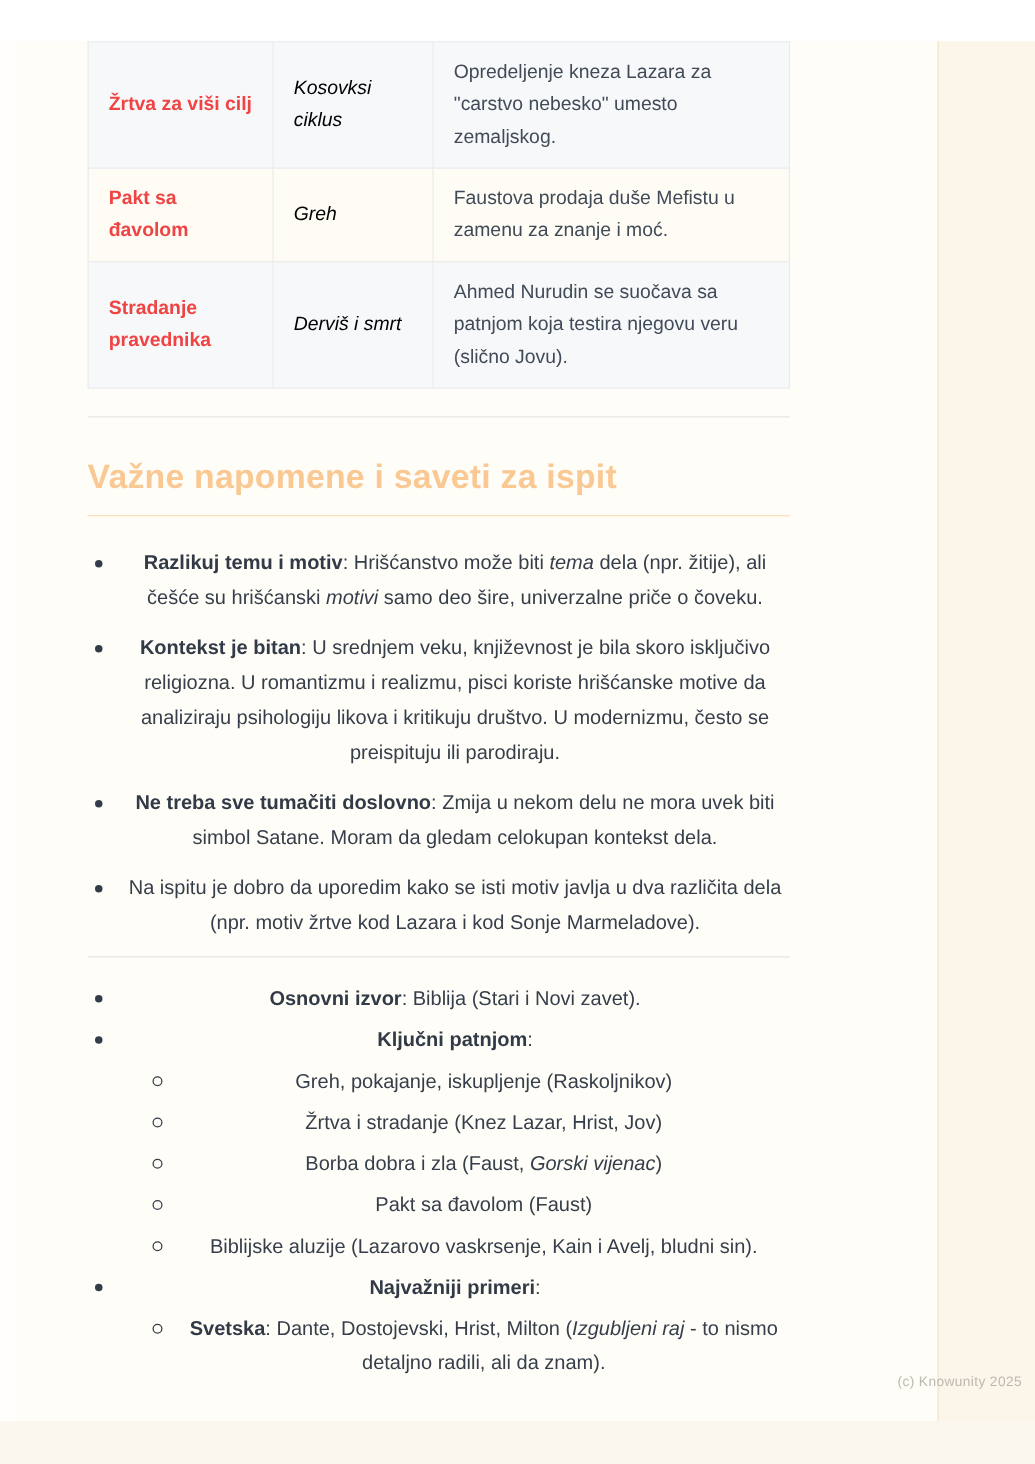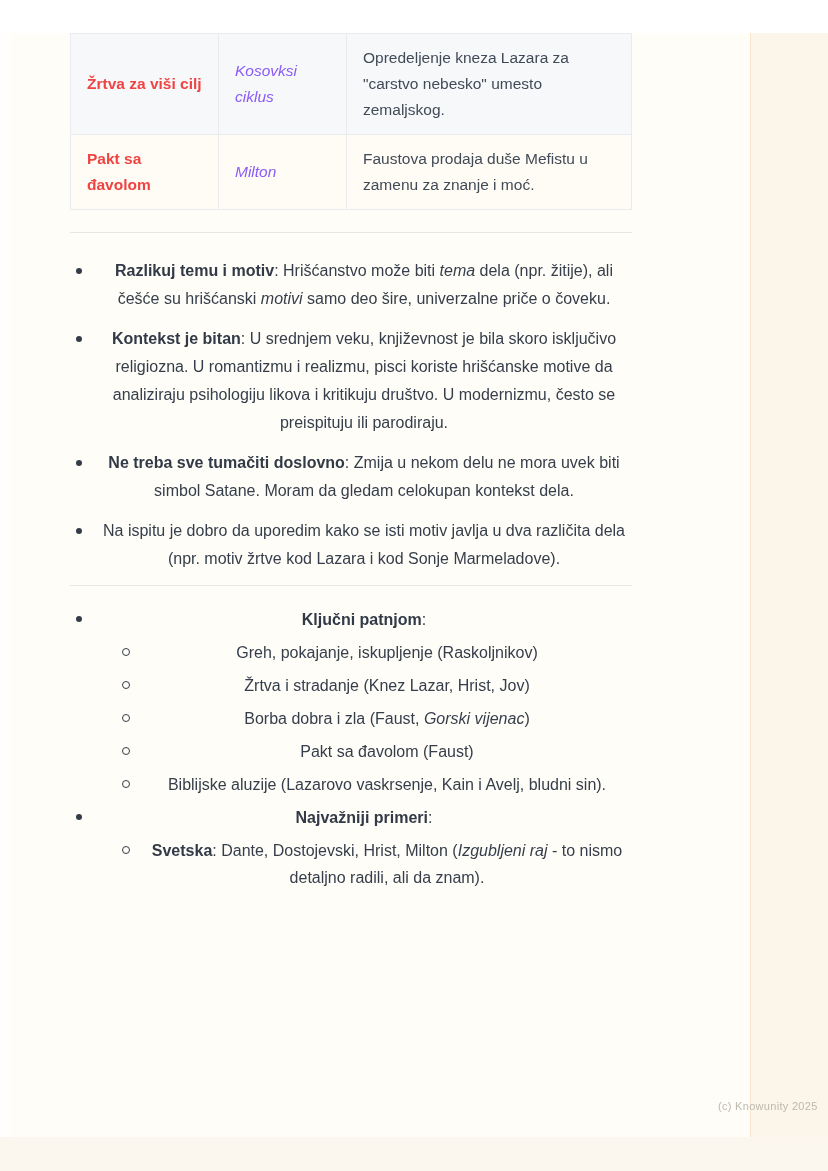--- a/index.html
+++ b/index.html
@@ -26,21 +26,21 @@
   .content { position:absolute; left:70px; top:0; width:562px; }
 
   
   table.motifs { border-collapse: collapse; width:562px; margin-top:33px;
                  font-size:15.5px; table-layout: fixed; }
   table.motifs td { border:1px solid var(--c-table_border, #e9ebee);
                     vertical-align: middle; padding:11px 16px; line-height:26px; }
   table.motifs tr:nth-child(odd)  td { background: var(--c-row_gray, #f7f8fa); }
   table.motifs tr:nth-child(even) td { background: var(--c-row_cream, #fefcf4); }
   td.c-motif { width:115px; font-weight:700; color:#ef4444; }
-  td.c-work  { width:95px;  font-style:italic; color:#8b5cf6; }
+  td.c-work  { width:95px;  font-style:italic; color:#000000; }
   td.c-desc  { color:#414b58; }
 
   hr.divider { border:none; border-top:1px solid var(--c-divider, #e8e6e0);
                margin:22px 0 0 0; width:562px; }
   hr.divider.second { margin-top:2px; }
 
   h2.section-title {
     margin:32px 0 0 0; font-size:27px; line-height:30px; font-weight:700;
     color: var(--c-heading, #f9c893);
     padding-bottom:16px;
@@ -85,40 +85,47 @@
 
     <table class="motifs">
       <tbody>
         <tr>
           <td class="c-motif">Žrtva za viši cilj</td>
           <td class="c-work">Kosovksi ciklus</td>
           <td class="c-desc">Opredeljenje kneza Lazara za "carstvo nebesko" umesto zemaljskog.</td>
         </tr>
         <tr>
           <td class="c-motif">Pakt sa đavolom</td>
-          <td class="c-work">Milton</td>
+          <td class="c-work">Greh</td>
           <td class="c-desc">Faustova prodaja duše Mefistu u zamenu za znanje i moć.</td>
+        </tr>
+        <tr>
+          <td class="c-motif">Stradanje pravednika</td>
+          <td class="c-work">Derviš i smrt</td>
+          <td class="c-desc">Ahmed Nurudin se suočava sa patnjom koja testira njegovu veru (slično Jovu).</td>
         </tr>
       </tbody>
     </table>
 
     <hr class="divider">
 
+    <h2 class="section-title">Važne napomene i saveti za ispit</h2>
 
     <ul class="list l1">
       <li><span class="seg-b">Razlikuj temu i motiv</span><span>: Hrišćanstvo može biti </span><span class="seg-i">tema</span><span> dela (npr. žitije), ali češće su hrišćanski </span><span class="seg-i">motivi</span><span> samo deo šire, univerzalne priče o čoveku.</span></li>
       <li><span class="seg-b">Kontekst je bitan</span><span>: U srednjem veku, književnost je bila skoro isključivo religiozna. U romantizmu i realizmu, pisci koriste hrišćanske motive da analiziraju psihologiju likova i kritikuju društvo. U modernizmu, često se preispituju ili parodiraju.</span></li>
       <li><span class="seg-b">Ne treba sve tumačiti doslovno</span><span>: Zmija u nekom delu ne mora uvek biti simbol Satane. Moram da gledam celokupan kontekst dela.</span></li>
       <li><span>Na ispitu je dobro da uporedim kako se isti motiv javlja u dva različita dela (npr. motiv žrtve kod Lazara i kod Sonje Marmeladove).</span></li>
     </ul>
 
     <hr class="divider second">
 
 
     <ul class="list l1 compact">
+      <li><span class="seg-b">Osnovni izvor</span><span>: Biblija (Stari i Novi zavet).</span></li>
       <li>
         <span><span class="seg-b">Ključni patnjom</span><span>:</span></span>
         <ul class="list l2">
           <li><span>Greh, pokajanje, iskupljenje (Raskoljnikov)</span></li>
           <li><span>Žrtva i stradanje (Knez Lazar, Hrist, Jov)</span></li>
           <li><span>Borba dobra i zla (Faust, </span><span class="seg-i">Gorski vijenac</span><span>)</span></li>
           <li><span>Pakt sa đavolom (Faust)</span></li>
           <li><span>Biblijske aluzije (Lazarovo vaskrsenje, Kain i Avelj, bludni sin).</span></li>
         </ul>
       </li>

